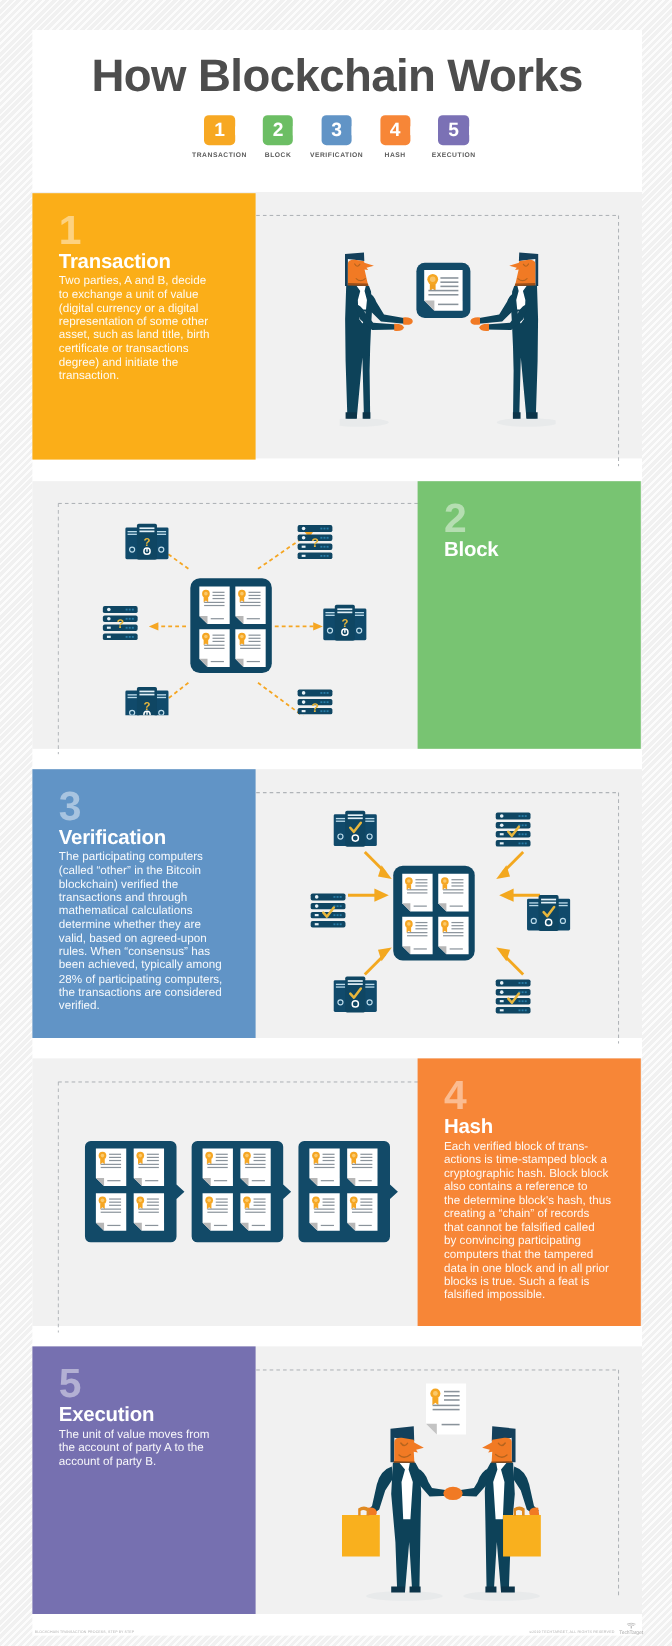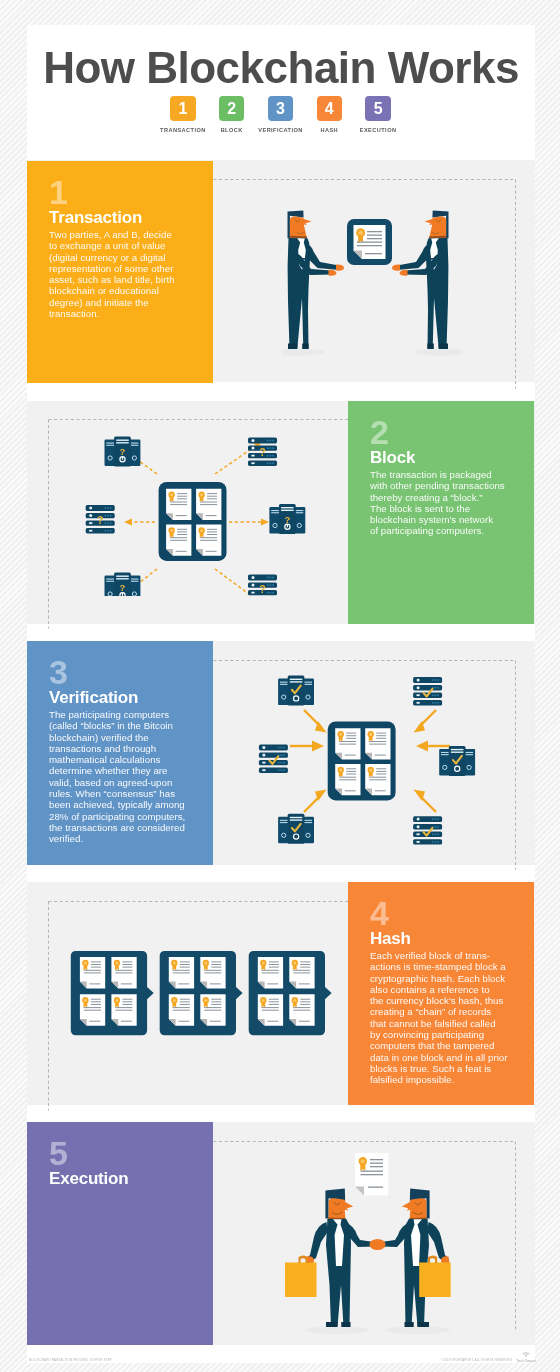--- a/index.html
+++ b/index.html
@@ -5,21 +5,21 @@
   html,body{margin:0;padding:0;}
   body{width:560px;height:1372px;overflow:hidden;font-family:"Liberation Sans",sans-serif;
        position:relative;background:#f0f0f0;}
   .stripes{position:absolute;left:0;top:0;width:560px;height:1372px;
     background-color:#f8f8f8;
     background-image:repeating-linear-gradient(135deg,#fcfcfc 0 1.6px, #f1f1f1 1.6px 4.2px);}
   .page{position:absolute;left:27px;top:25px;width:508px;height:1338px;background:#ffffff;}
 
   
   .title{position:absolute;left:0;top:18px;width:508px;text-align:center;
-    font-size:44px;font-weight:bold;color:#4d4d4d;letter-spacing:-0.5px;}
+    font-size:38px;font-weight:bold;color:#4d4d4d;letter-spacing:-0.5px;}
   .steps{position:absolute;left:131.5px;top:71.2px;width:275px;display:flex;}
   .step{width:48.8px;text-align:center;position:relative;}
   .badge{width:25.4px;height:25px;border-radius:4px;margin:0 auto;position:relative;
     color:#fff;font-size:16px;font-weight:bold;line-height:25px;text-align:center;}
   .badge:after{content:"";position:absolute;right:-4px;top:8.5px;
     border-top:4.2px solid transparent;border-bottom:4.2px solid transparent;border-left:4.6px solid currentColor;}
   .steplabel{margin-top:5.5px;font-size:5.6px;font-weight:bold;color:#5a5a5a;letter-spacing:.45px;}
 
   
   .sec{position:absolute;left:0;width:508px;}
@@ -131,21 +131,21 @@
     </svg>
     <div class="panel" style="left:0;top:136px;height:222px;background:#fbae18;">
       <div class="pnum" style="left:22px;top:19px;">1</div>
       <div class="ptitle" style="left:22px;top:47px;">Transaction</div>
       <div class="pbody" style="left:22px;top:68px;">
           <span class="ln">Two parties, A and B, decide</span>
           <span class="ln">to exchange a unit of value</span>
           <span class="ln">(digital currency or a digital</span>
           <span class="ln">representation of some other</span>
           <span class="ln">asset, such as land title, birth</span>
-          <span class="ln">blockchain or educational</span>
+          <span class="ln">certificate or transactions</span>
           <span class="ln">degree) and initiate the</span>
           <span class="ln">transaction.</span>
         </div>
     </div>
   </div>
 
   <div class="sec" id="sec2">
     <div class="grayband" style="top:376px;height:223px;"></div>
     <svg class="dashbox" style="left:21.0px;top:394.0px;" width="301.0" height="210.0">
         <path d="M0.5 0.5 H300.5 M0.5 0.5 V209.5" stroke="#b0b4b8" stroke-width="1" fill="none" stroke-dasharray="3 2.6"></path>
@@ -237,28 +237,20 @@
         <rect x="100.6" y="75.9" width="67.9" height="79" rx="8" fill="#0f4663"></rect>
         <use href="#minidoc" x="108.1" y="82.7"></use>
         <use href="#minidoc" x="138.1" y="82.7"></use>
         <use href="#minidoc" x="108.1" y="118.4"></use>
         <use href="#minidoc" x="138.1" y="118.4"></use>
       </g>
     </svg>
     <div class="panel" style="left:321px;top:376px;height:223px;background:#78c472;">
       <div class="pnum" style="left:22px;top:19px;">2</div>
       <div class="ptitle" style="left:22px;top:47px;">Block</div>
-      <div class="pbody" style="left:22px;top:68px;width:148px;">
-          <span class="ln">The transaction is packaged</span>
-          <span class="ln">with other pending transactions</span>
-          <span class="ln">thereby creating a “block.”</span>
-          <span class="ln">The block is sent to the</span>
-          <span class="ln">blockchain system's network</span>
-          <span class="ln">of participating computers.</span>
-        </div>
     </div>
   </div>
 
   <div class="sec" id="sec3">
     <div class="grayband" style="top:616px;height:224px;"></div>
     <svg class="dashbox" style="left:186.0px;top:635.0px;" width="303.0" height="210.0">
         <path d="M0.5 0.5 H302.5 M302.5 0.5 V209.5" stroke="#b0b4b8" stroke-width="1" fill="none" stroke-dasharray="3 2.6"></path>
       </svg>
     <svg class="illus" style="left:228px;top:630px;" width="275" height="205" viewBox="0 0 275 205">
       <defs>
@@ -331,21 +323,21 @@
         <use href="#minidoc" x="110.2" y="73.2"></use>
         <use href="#minidoc" x="80.2" y="108.9"></use>
         <use href="#minidoc" x="110.2" y="108.9"></use>
       </g>
     </svg>
     <div class="panel" style="left:0;top:616px;height:224px;background:#6194c6;">
       <div class="pnum" style="left:22px;top:19px;">3</div>
       <div class="ptitle" style="left:22px;top:47px;">Verification</div>
       <div class="pbody" style="left:22px;top:68px;">
           <span class="ln">The participating computers</span>
-          <span class="ln">(called “blocks” in the Bitcoin</span>
+          <span class="ln">(called “other” in the Bitcoin</span>
           <span class="ln">blockchain) verified the</span>
           <span class="ln">transactions and through</span>
           <span class="ln">mathematical calculations</span>
           <span class="ln">determine whether they are</span>
           <span class="ln">valid, based on agreed-upon</span>
           <span class="ln">rules. When “consensus” has</span>
           <span class="ln">been achieved, typically among</span>
           <span class="ln">28% of participating computers,</span>
           <span class="ln">the transactions are considered</span>
           <span class="ln">verified.</span>
@@ -380,23 +372,23 @@
         <use href="#minidoc" x="189.8" y="48.3"></use>
         <use href="#minidoc" x="221.3" y="48.3"></use>
       </g>
     </svg>
     <div class="panel" style="left:321px;top:857px;height:223px;background:#f78637;">
       <div class="pnum" style="left:22px;top:19px;">4</div>
       <div class="ptitle" style="left:22px;top:47px;">Hash</div>
       <div class="pbody" style="left:22px;top:68px;width:148px;">
           <span class="ln">Each verified block of trans-</span>
           <span class="ln">actions is time-stamped block a</span>
-          <span class="ln">cryptographic hash. Each block</span>
+          <span class="ln">cryptographic hash. Block block</span>
           <span class="ln">also contains a reference to</span>
-          <span class="ln">the currency block's hash, thus</span>
+          <span class="ln">the determine block's hash, thus</span>
           <span class="ln">creating a “chain” of records</span>
           <span class="ln">that cannot be falsified called</span>
           <span class="ln">by convincing participating</span>
           <span class="ln">computers that the tampered</span>
           <span class="ln">data in one block and in all prior</span>
           <span class="ln">blocks is true. Such a feat is</span>
           <span class="ln">falsified impossible.</span>
         </div>
     </div>
   </div>
@@ -461,20 +453,25 @@
         <path d="M134.2 77.5 H165.7 V112 H134.2 Z" fill="#f9b01e"></path>
         <path d="M143 72 q5 -3.2 9.2 0 v6 h-2.2 v-3.8 q-3 -1.8 -5 0 v3.8 h-2 z" fill="#e08a22"></path>
       </g>
       <g>
         <ellipse cx="92.5" cy="59.5" rx="8" ry="5.6" fill="#f17a24"></ellipse>
       </g>
     </svg>
     <div class="panel" style="left:0;top:1097px;height:223px;background:#7670b0;">
       <div class="pnum" style="left:22px;top:19px;">5</div>
       <div class="ptitle" style="left:22px;top:47px;">Execution</div>
+      <div class="pbody" style="left:22px;top:68px;">
+          <span class="ln">The unit of value moves from</span>
+          <span class="ln">the account of party A to the</span>
+          <span class="ln">account of party B.</span>
+        </div>
     </div>
   </div>
 </div>
 
 <div class="footer">
   <div class="fleft">BLOCKCHAIN TRANSACTION PROCESS, STEP BY STEP</div>
   <div class="fright">©2019 TECHTARGET, ALL RIGHTS RESERVED</div>
   <div class="brand">
     <svg class="bmark" viewBox="0 0 18 12">
       <path d="M1 3.2 Q9 -0.8 17 3.2" stroke="#9a9a9a" stroke-width="1.1" fill="none"></path>

